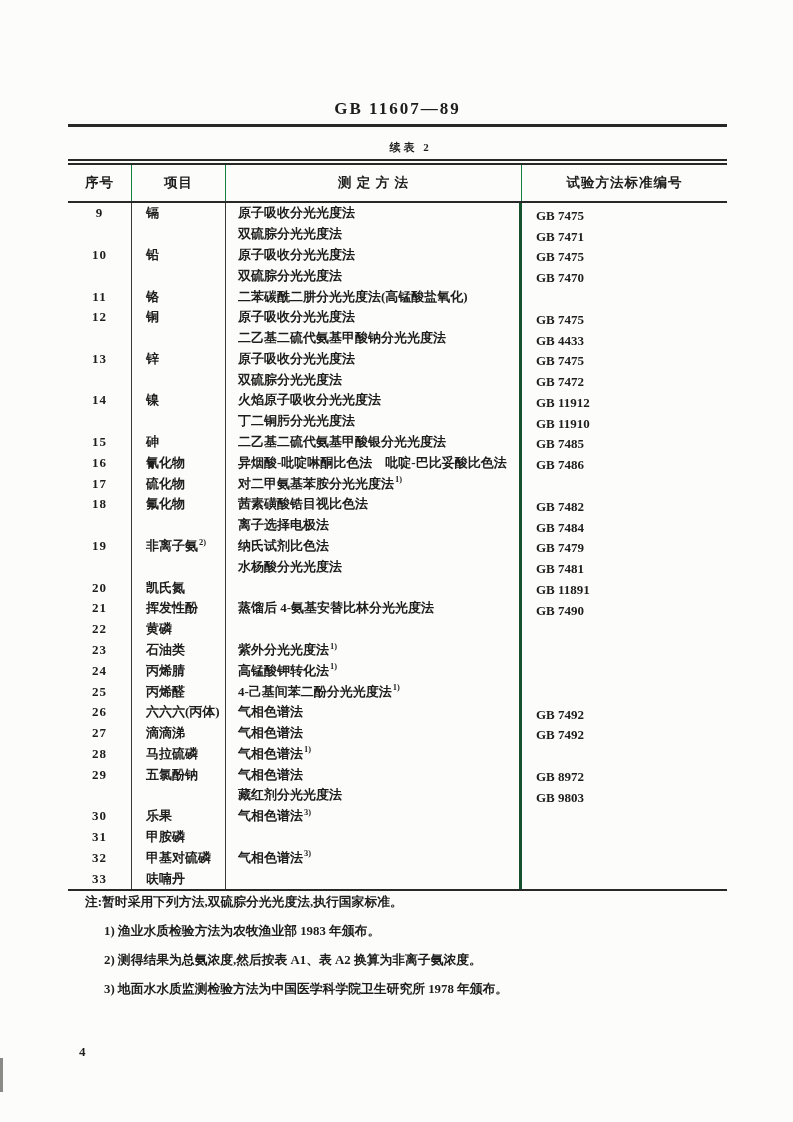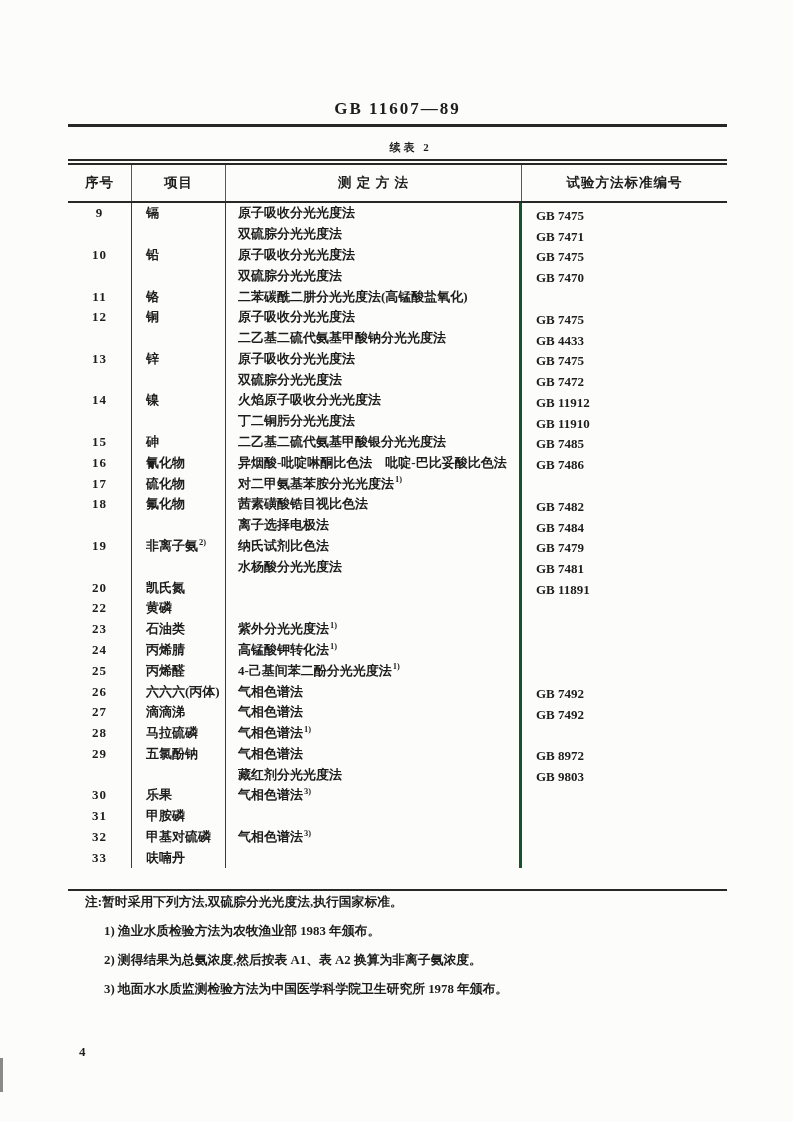--- a/index.html
+++ b/index.html
@@ -349,20 +349,34 @@
           <span class="t">凯氏氮</span>
         </div>
     <div class="cell c-method">
           <span class="t"></span>
         </div>
     <div class="cell c-std">
           <span class="t">GB 11891</span>
         </div>
   </div>
 
+  <div class="trow">
+    <div class="cell c-num">
+          <span class="t">21</span>
+        </div>
+    <div class="cell c-item">
+          <span class="t">挥发性酚</span>
+        </div>
+    <div class="cell c-method">
+          <span class="t">蒸馏后 4-氨基安替比林分光光度法</span>
+        </div>
+    <div class="cell c-std">
+          <span class="t">GB 7490</span>
+        </div>
+  </div>
 
   <div class="trow">
     <div class="cell c-num">
           <span class="t">22</span>
         </div>
     <div class="cell c-item">
           <span class="t">黄磷</span>
         </div>
     <div class="cell c-method">
           <span class="t"></span>

